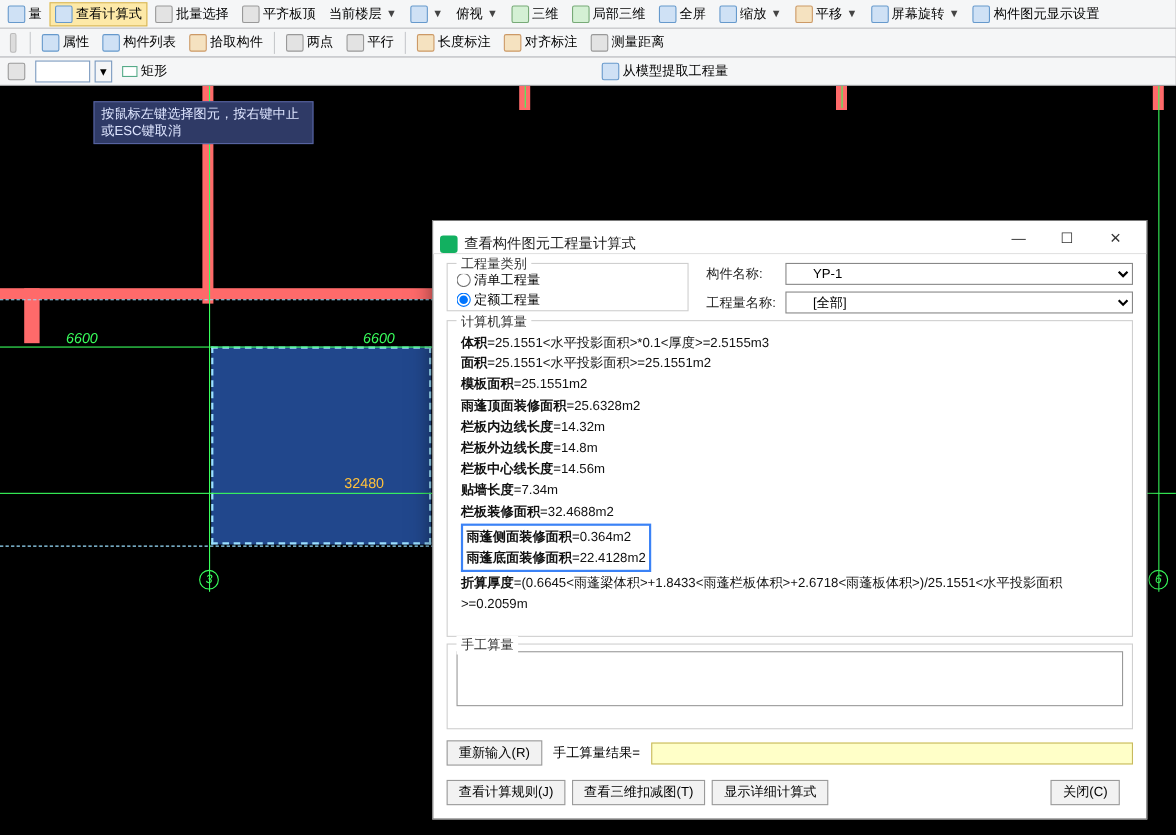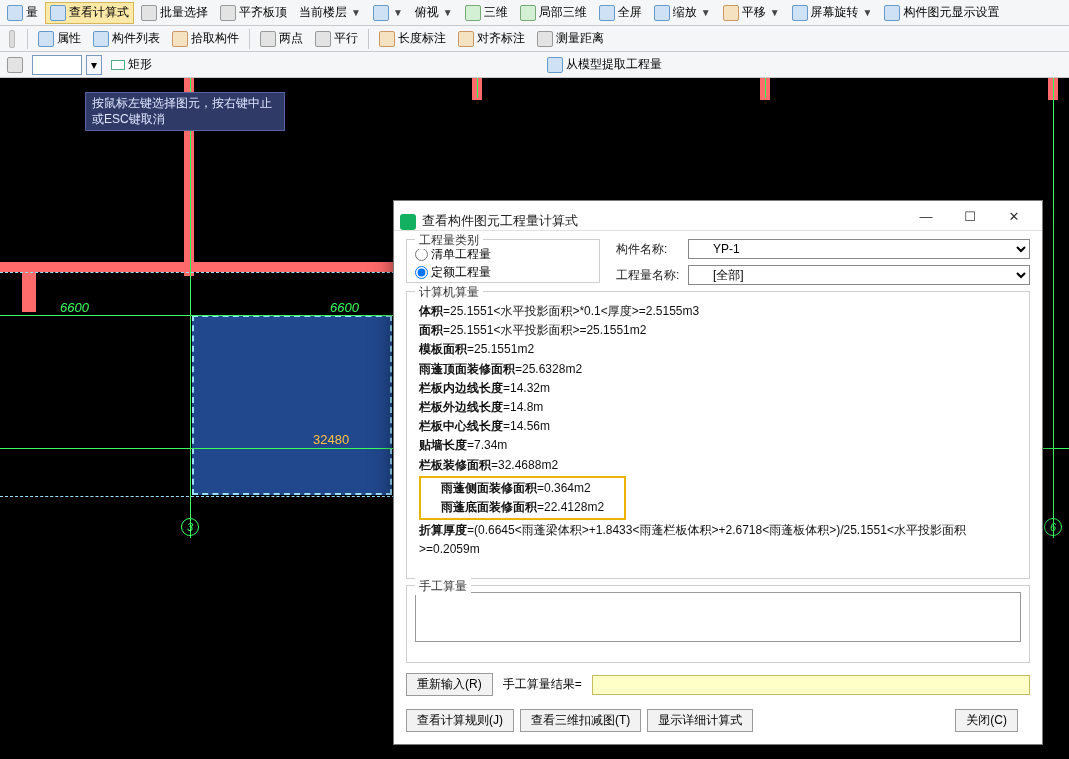--- a/index.html
+++ b/index.html
@@ -100,21 +100,21 @@
 .radio input { margin:0; }
 .select, .textin {
   flex:1; height:20px; border:1px solid #888; background:#fff; font-size:12px; padding:0 20px;
 }
 .calc-list {
   flex:1; overflow:auto; font-size:12px; line-height:1.6; color:#111;
   padding:4px 4px;
 }
 .calc-list .line .k { font-weight:bold; }
 .hl {
-  border:2px solid #eab308; padding:1px 20px; margin:1px 0; display:inline-block;
+  border:2px solid #3b82f6; padding:1px 3px; margin:1px 0; display:inline-block;
 }
 .manual-area {
   height:50px; border:1px solid #999; background:#fff;
 }
 .dlg-mid { display:flex; align-items:center; gap:10px; margin-top:4px; }
 .btn {
   height:23px; padding:0 10px; background:#f2f2f2; border:1px solid #9a9a9a;
   font-size:12px; cursor:pointer;
 }
 .result-in {
@@ -298,21 +298,21 @@
 <div class="dialog">
   <div class="dlg-title">
     <div class="dlg-title-ico"></div>
     <div class="dlg-title-text">查看构件图元工程量计算式</div>
     <div class="winbtn">—</div>
     <div class="winbtn">☐</div>
     <div class="winbtn close">✕</div>
   </div>
   <div class="dlg-body">
     <div class="row" style="gap:16px; align-items:flex-start;">
-      <div class="fieldset" style="width:194px;height:44px;">
+      <div class="fieldset" style="width:220px;height:44px;">
         <div class="legend">工程量类别</div>
         <label class="radio">
           <input type="radio" name="qt" style="">
           <span>清单工程量</span>
         </label>
         <label class="radio">
           <input type="radio" name="qt" checked="" style="">
           <span>定额工程量</span>
         </label>
       </div>

